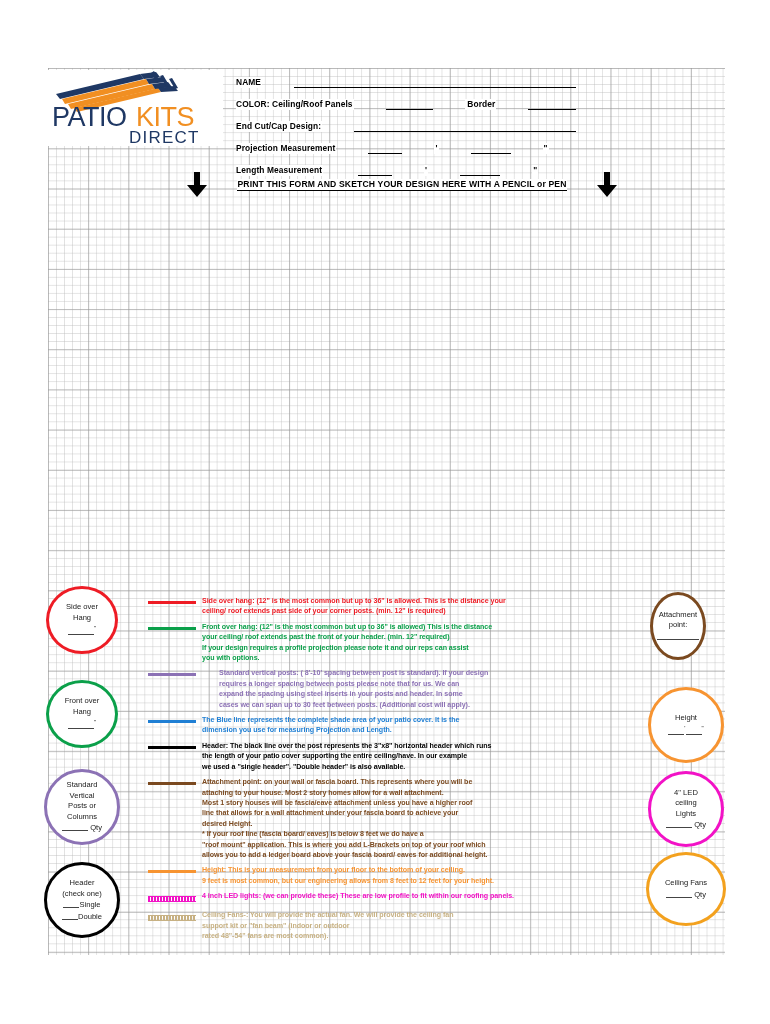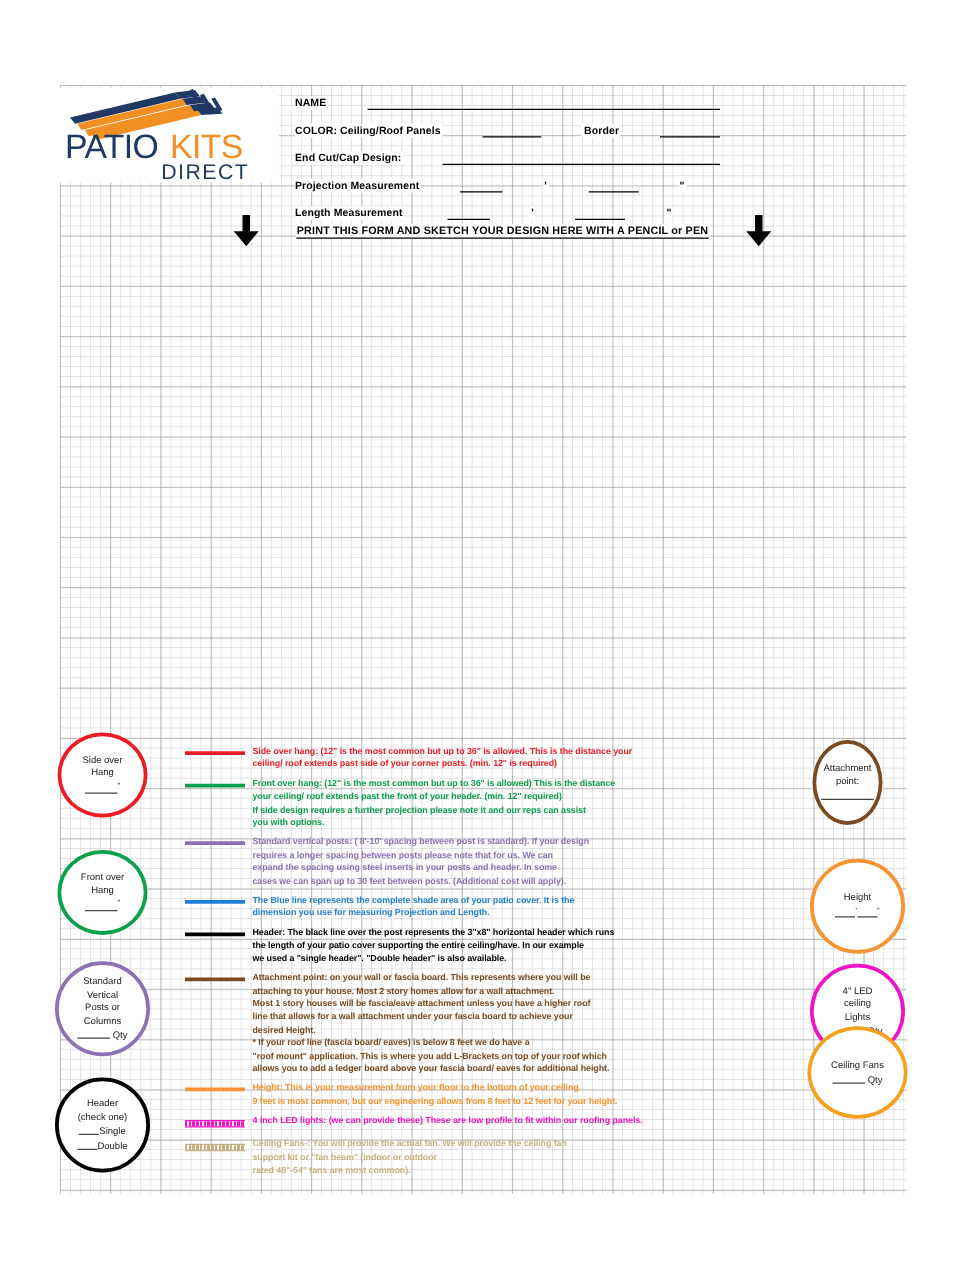--- a/index.html
+++ b/index.html
@@ -155,30 +155,30 @@
       </div>
     </div>
     <div class="sp"></div>
     <div class="lgrow">
       <div class="swatch">
         <i style="height: 3px; background: rgb(11, 160, 74);"></i>
       </div>
       <div class="ltext" style="color: rgb(11, 160, 74);">
         <div>Front over hang: (12" is the most common but up to 36" is allowed) This is the distance</div>
         <div> your ceiling/ roof extends past the front of your header. (min. 12" required)</div>
-        <div>If side design requires a further projection please note it and our reps can assist</div>
+        <div>If your design requires a profile projection please note it and our reps can assist</div>
         <div>you with options.</div>
       </div>
     </div>
     <div class="sp"></div>
     <div class="lgrow">
       <div class="swatch">
         <i style="height: 2.6px; background: rgb(140, 114, 181);"></i>
       </div>
-      <div class="ltext" style="color: rgb(140, 114, 181);">
+      <div class="ltext" style="color: rgb(140, 114, 181); margin-left: 17px;">
         <div>Standard vertical posts: ( 8'-10' spacing between post is standard). If your design</div>
         <div>requires a longer spacing between posts please note that for us. We can</div>
         <div>expand the spacing using steel inserts in your posts and header. In some</div>
         <div>cases we can span up to 30 feet between posts. (Additional cost will apply).</div>
       </div>
     </div>
     <div class="sp"></div>
     <div class="lgrow">
       <div class="swatch">
         <i style="height: 3px; background: rgb(31, 127, 212);"></i>
@@ -293,19 +293,19 @@
       </div>
     </div>
     <div class="circ" style="left: 648px; top: 771px; width: 76px; height: 76px; border: 3px solid rgb(242, 18, 198);">
       <div class="ctext">
         <div>4" LED</div>
         <div>ceiling</div>
         <div>Lights</div>
         <div><span class="u"></span> <span>Qty</span></div>
       </div>
     </div>
-    <div class="circ" style="left: 646px; top: 821px; width: 80px; height: 74px; border: 3px solid rgb(243, 161, 30);">
+    <div class="circ" style="left: 646px; top: 852px; width: 80px; height: 74px; border: 3px solid rgb(243, 161, 30);">
       <div class="ctext">
         <div>Ceiling Fans</div>
         <div><span class="u"></span> <span>Qty</span></div>
       </div>
     </div>
   </div>
 
 </body></html>

